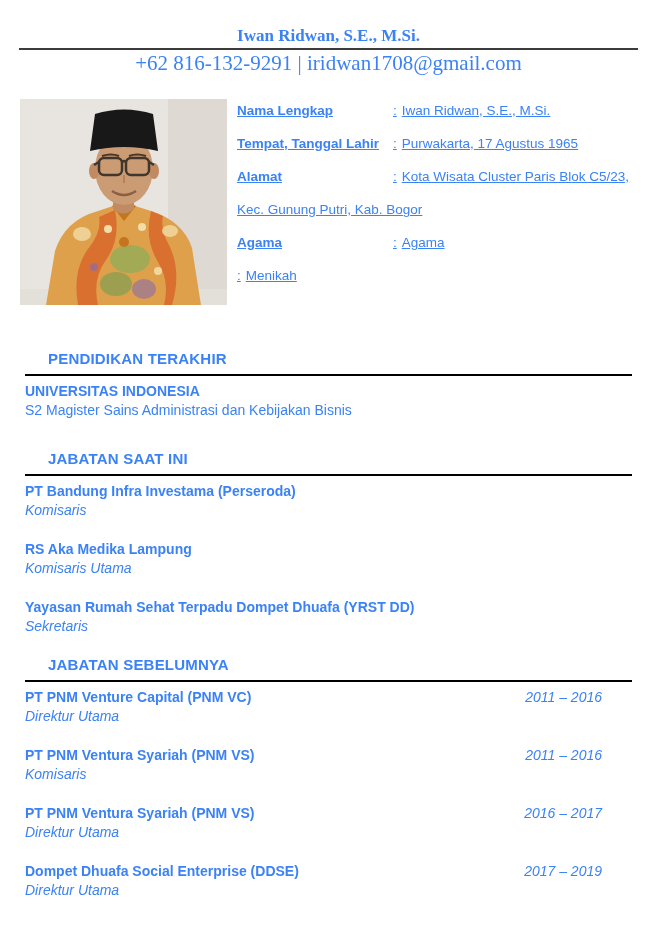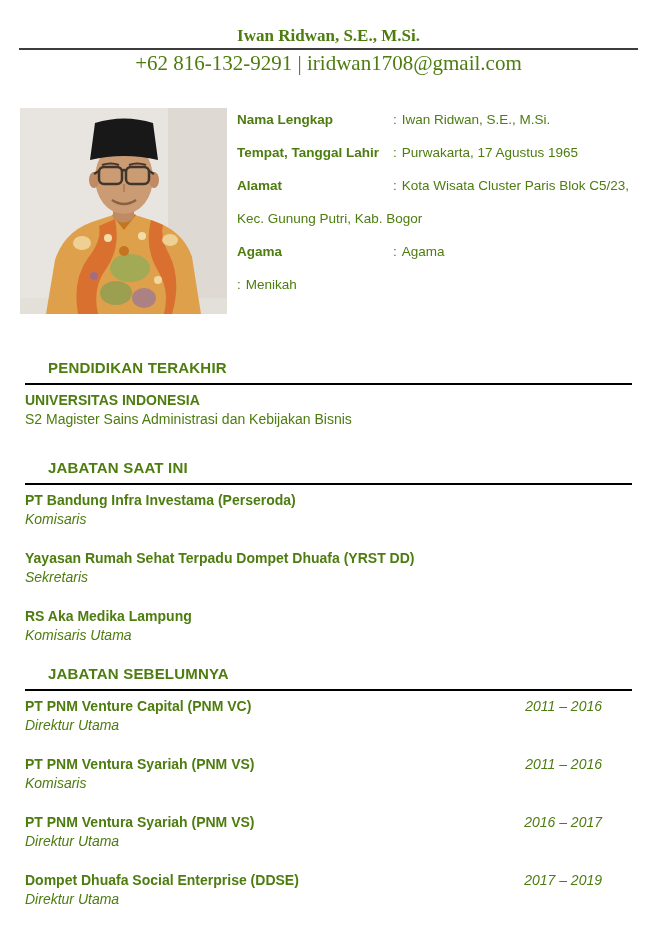--- a/index.html
+++ b/index.html
@@ -1,33 +1,33 @@
 <!DOCTYPE html>
 <html><head>
 <meta charset="utf-8">
 <style>
   * { margin:0; padding:0; box-sizing:border-box; }
   html,body { background:#fff; }
   .page {
-    width:657px; height:933px; background:#ffffff; color:#4d7c0f;
+    width:657px; height:933px; background:#ffffff; color:#3b82f6;
     font-family:"Liberation Sans", sans-serif; position:relative; overflow:hidden;
   }
   
   header { padding-top:25px; }
   h1 {
     font-family:"Liberation Serif", serif; font-size:17px; font-weight:bold;
     line-height:22px; text-align:center;
   }
   .head-rule { height:2px; background:#3c3c3c; margin:1px 19px 0 19px; }
   .contact {
     font-family:"Liberation Serif", serif; font-size:21px; line-height:20px;
     text-align:center; margin-top:3px;
   }
   
-  .profile { margin-top:35px; padding-left:20px; display:flex; }
+  .profile { margin-top:26px; padding-left:20px; display:flex;text-decoration:underline; }
   .photo { width:207px; height:206px; flex:none; }
   .photo svg { display:block; }
   .fields { flex:1; margin-left:10px; padding-top:2px; }
   .frow { display:flex; font-size:13.5px; line-height:19px; margin-bottom:14px; }
   .flabel { width:156px; flex:none; font-weight:bold; }
   .fcolon { flex:none; }
   .fvalue { padding-left:5px; }
   .fvalue.fcont { padding-left:0; }
   
   .section { margin:0 25px; }
@@ -152,29 +152,29 @@
         <div class="rule"></div>
         <div class="entries">
           <div class="entry">
             <div class="entry-head">
               <div class="entry-name">PT Bandung Infra Investama (Perseroda)</div>
             </div>
             <div class="entry-role">Komisaris</div>
           </div>
           <div class="entry">
             <div class="entry-head">
+              <div class="entry-name">RS Aka Medika Lampung</div>
+            </div>
+            <div class="entry-role">Komisaris Utama</div>
+          </div>
+          <div class="entry">
+            <div class="entry-head">
               <div class="entry-name">Yayasan Rumah Sehat Terpadu Dompet Dhuafa (YRST DD)</div>
             </div>
             <div class="entry-role">Sekretaris</div>
-          </div>
-          <div class="entry">
-            <div class="entry-head">
-              <div class="entry-name">RS Aka Medika Lampung</div>
-            </div>
-            <div class="entry-role">Komisaris Utama</div>
           </div>
         </div>
       </section>
       <section class="section section-2">
         <h2>JABATAN SEBELUMNYA</h2>
         <div class="rule"></div>
         <div class="entries">
           <div class="entry">
             <div class="entry-head">
               <div class="entry-name">PT PNM Venture Capital (PNM VC)</div>

